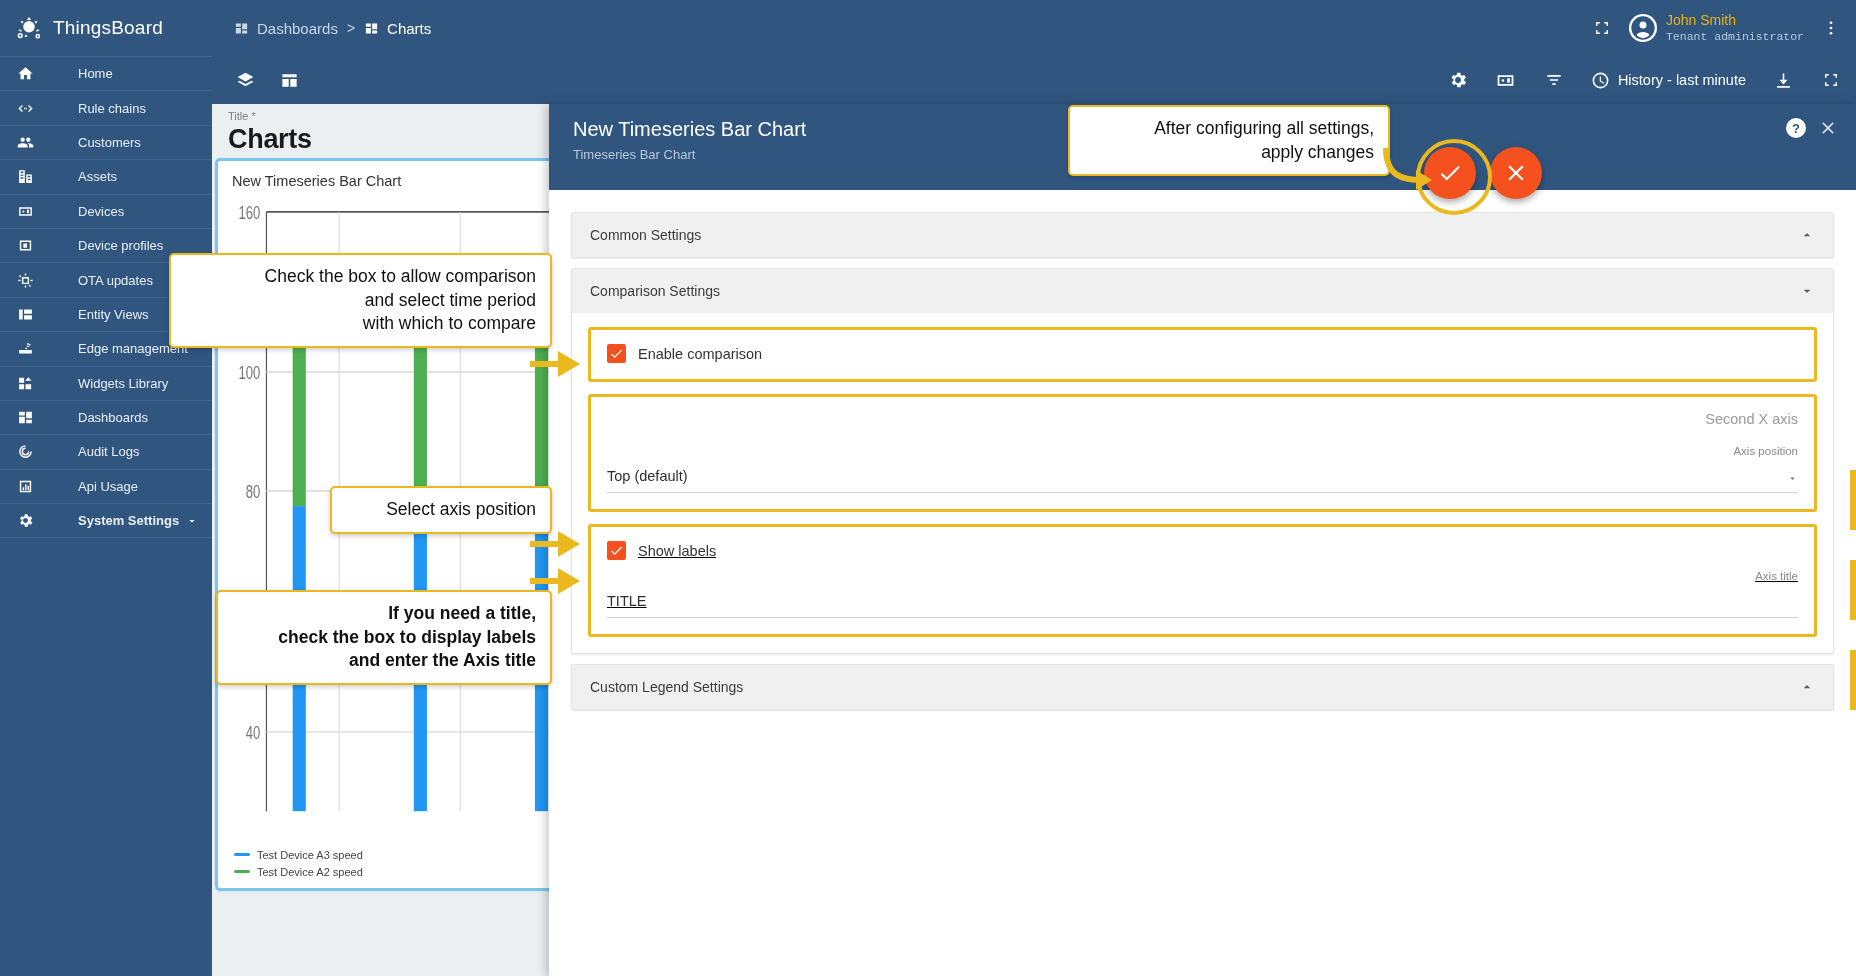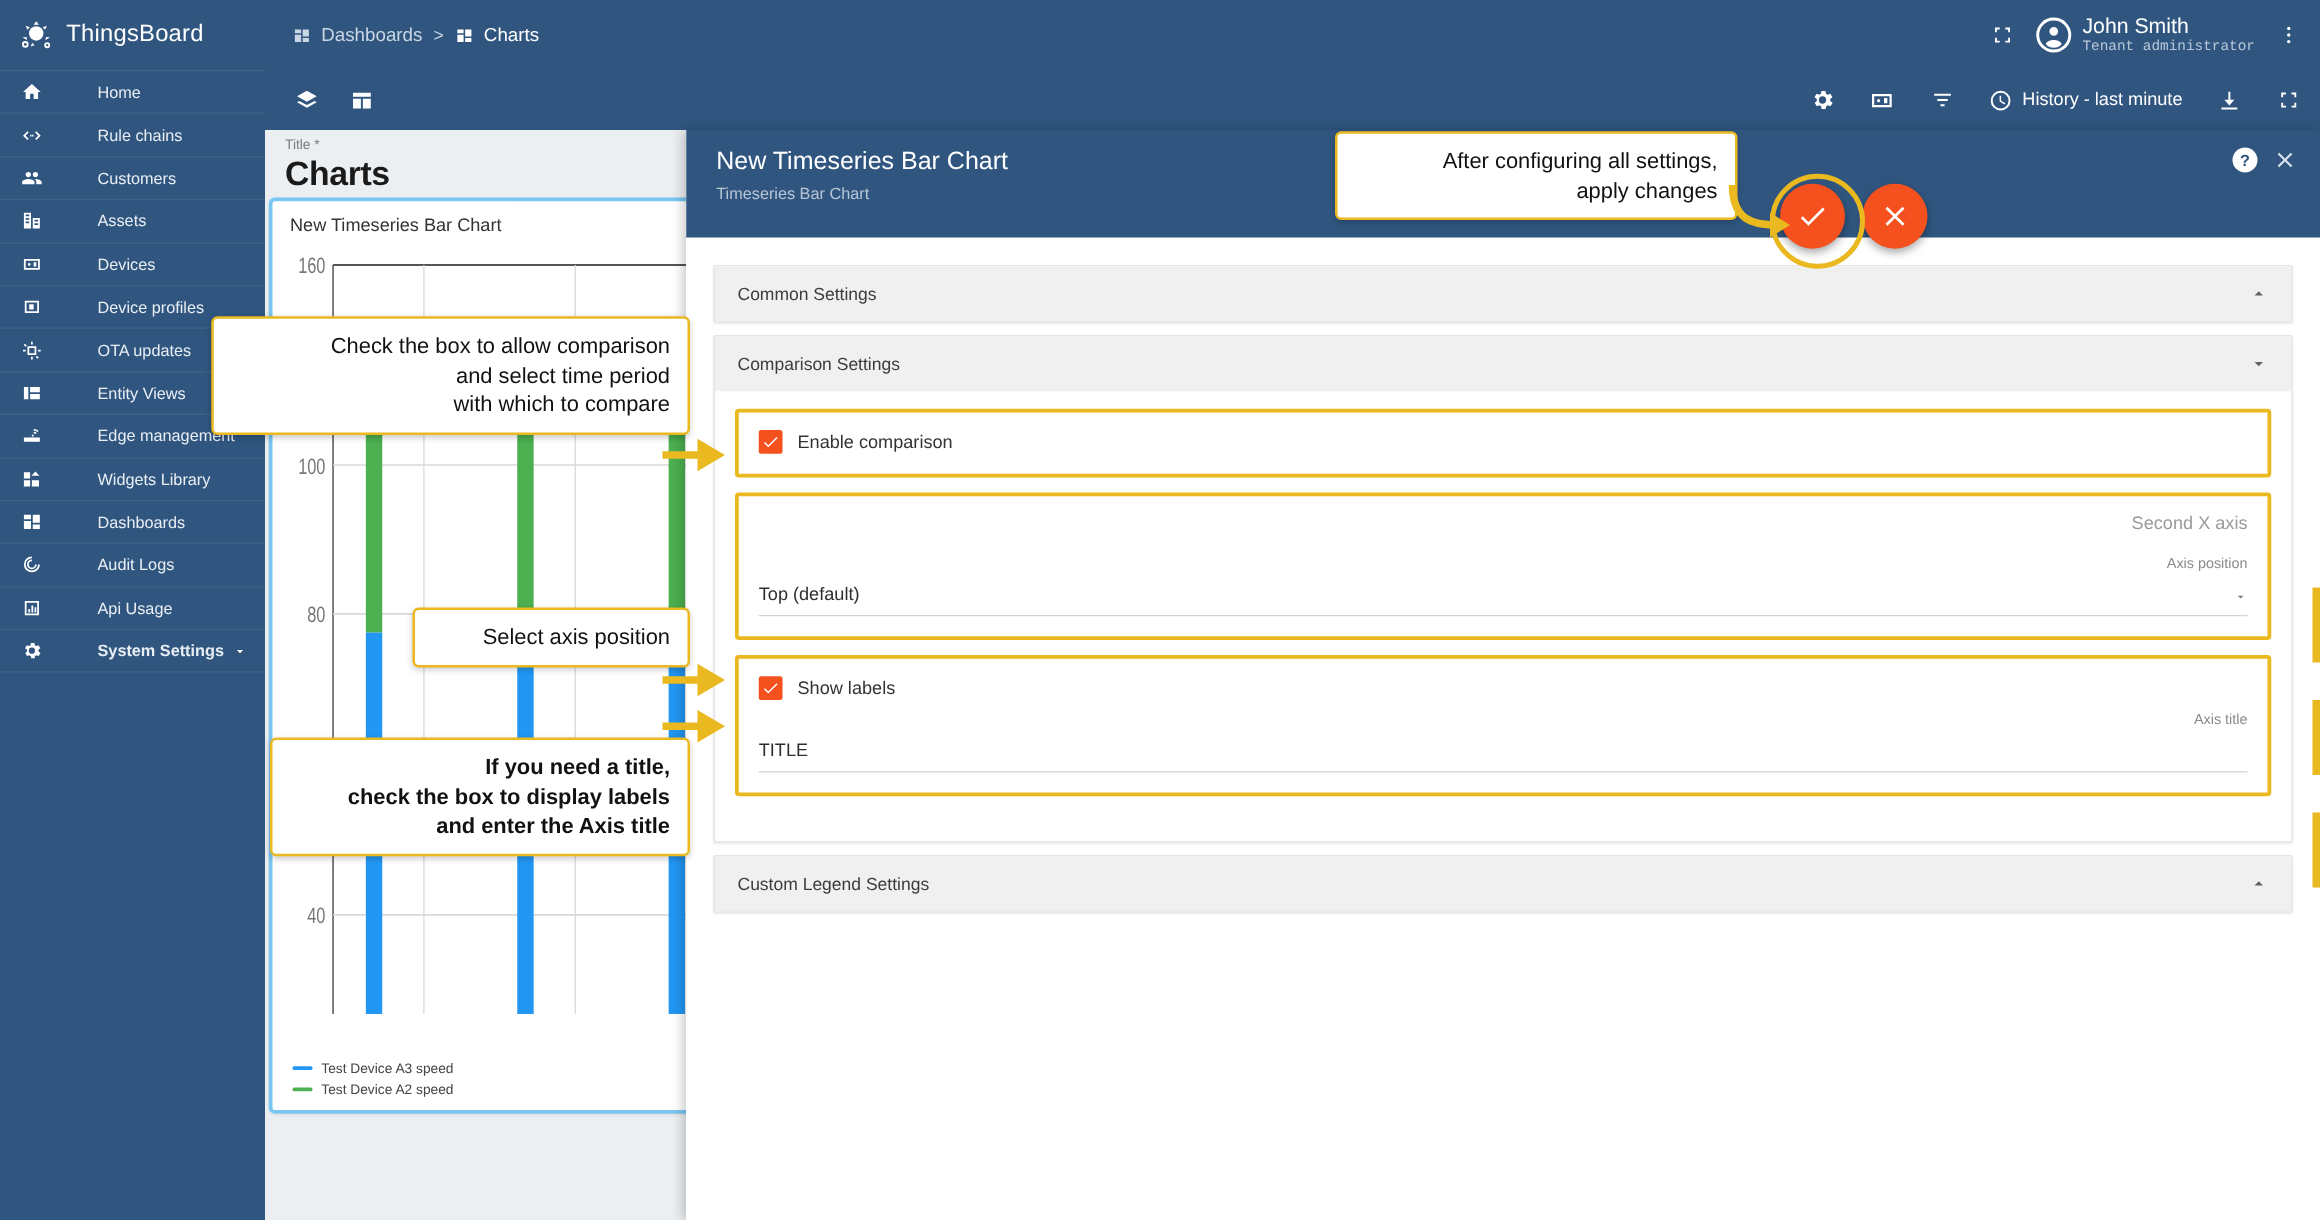--- a/index.html
+++ b/index.html
@@ -51,21 +51,21 @@
   .crumb.active { color: #ffffff; }
   .crumb svg { width: 15px; height: 15px; fill: currentColor; }
   .crumb-sep { color: #c9d6e4; font-size: 14px; }
   .topbar-right { margin-left: auto; display: flex; align-items: center; gap: 16px; }
   .icon-btn { width: 22px; height: 22px; display: flex; align-items: center; justify-content: center; cursor: pointer; }
   .icon-btn svg { fill: #fff; }
   .user { display: flex; align-items: center; gap: 9px; cursor: pointer; }
   .avatar { width: 28px; height: 28px; border-radius: 50%; background: #fff; display:flex; align-items:center; justify-content:center; }
   .avatar svg { width: 28px; height: 28px; fill: #305680; }
   .user-txt { line-height: 1.25; }
-  .user-name { font-size: 17px; color: #ffffff; }
+  .user-name { font-size: 14px; color: #eab308; }
   .user-role { font-size: 11.5px; color: #b9c8d8; font-family: Liberation Mono, monospace; }
 
   .toolbar2 {
     height: 48px; background: #305680; display: flex; align-items: center;
     padding: 0 14px 0 22px; color: #fff; gap: 22px;
   }
   .toolbar2 .left { display: flex; gap: 22px; align-items:center; }
   .toolbar2 .right { margin-left: auto; display: flex; gap: 26px; align-items: center; }
   .tb-text { display:flex; align-items:center; gap: 8px; font-size: 14.5px; color:#fff; cursor:pointer; }
 
@@ -522,21 +522,21 @@
                   <div class="field-label">Axis position</div>
                   <div class="select">
                     <span>Top (default)</span>
                     <span class="arrow"><svg viewBox="0 0 24 24">
                           <path d="M7 10l5 5 5-5z"></path>
                         </svg></span>
                   </div>
                 </div>
               </div>
 
-              <div class="hl-box" style="margin-bottom:20px;">
+              <div class="hl-box" style="margin-bottom:0;text-decoration:underline;">
                 <div class="chk-row">
                   <span class="chk">
                     <svg viewBox="0 0 24 24">
                         <path d="M9 16.2L4.8 12l-1.4 1.4L9 19 21 7l-1.4-1.4z"></path>
                       </svg>
                   </span>
                   <span class="chk-label">Show labels</span>
                 </div>
                 <div class="field" style="margin-top:10px;">
                   <div class="field-label">Axis title</div>

